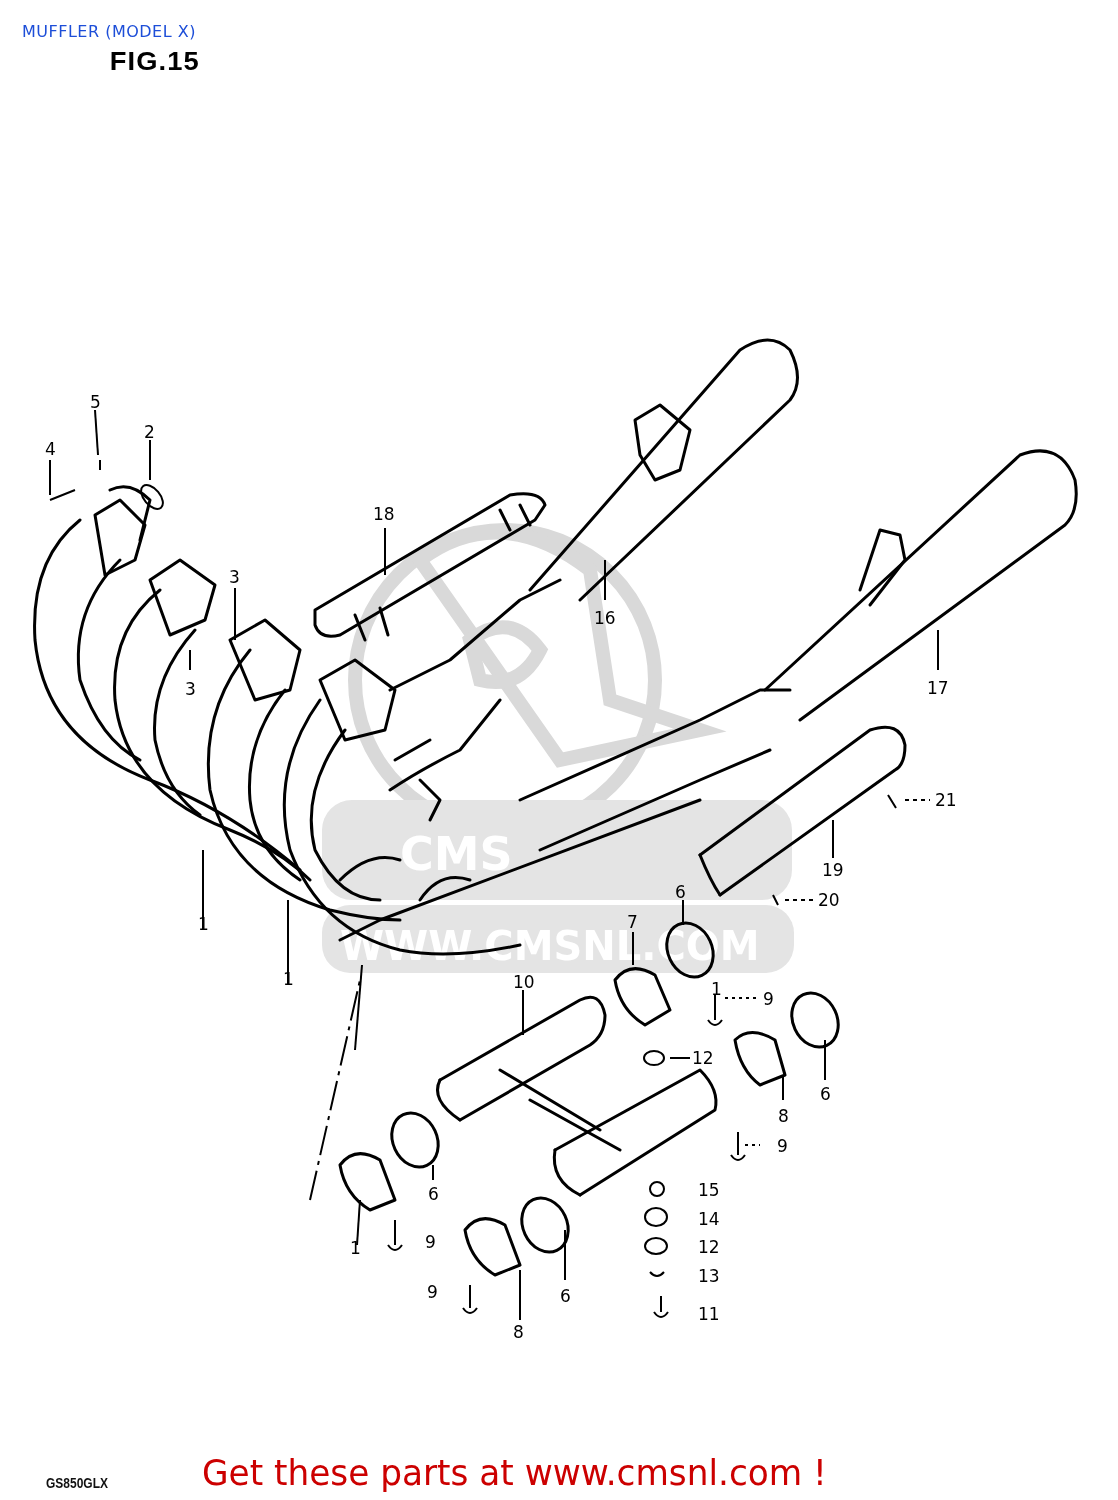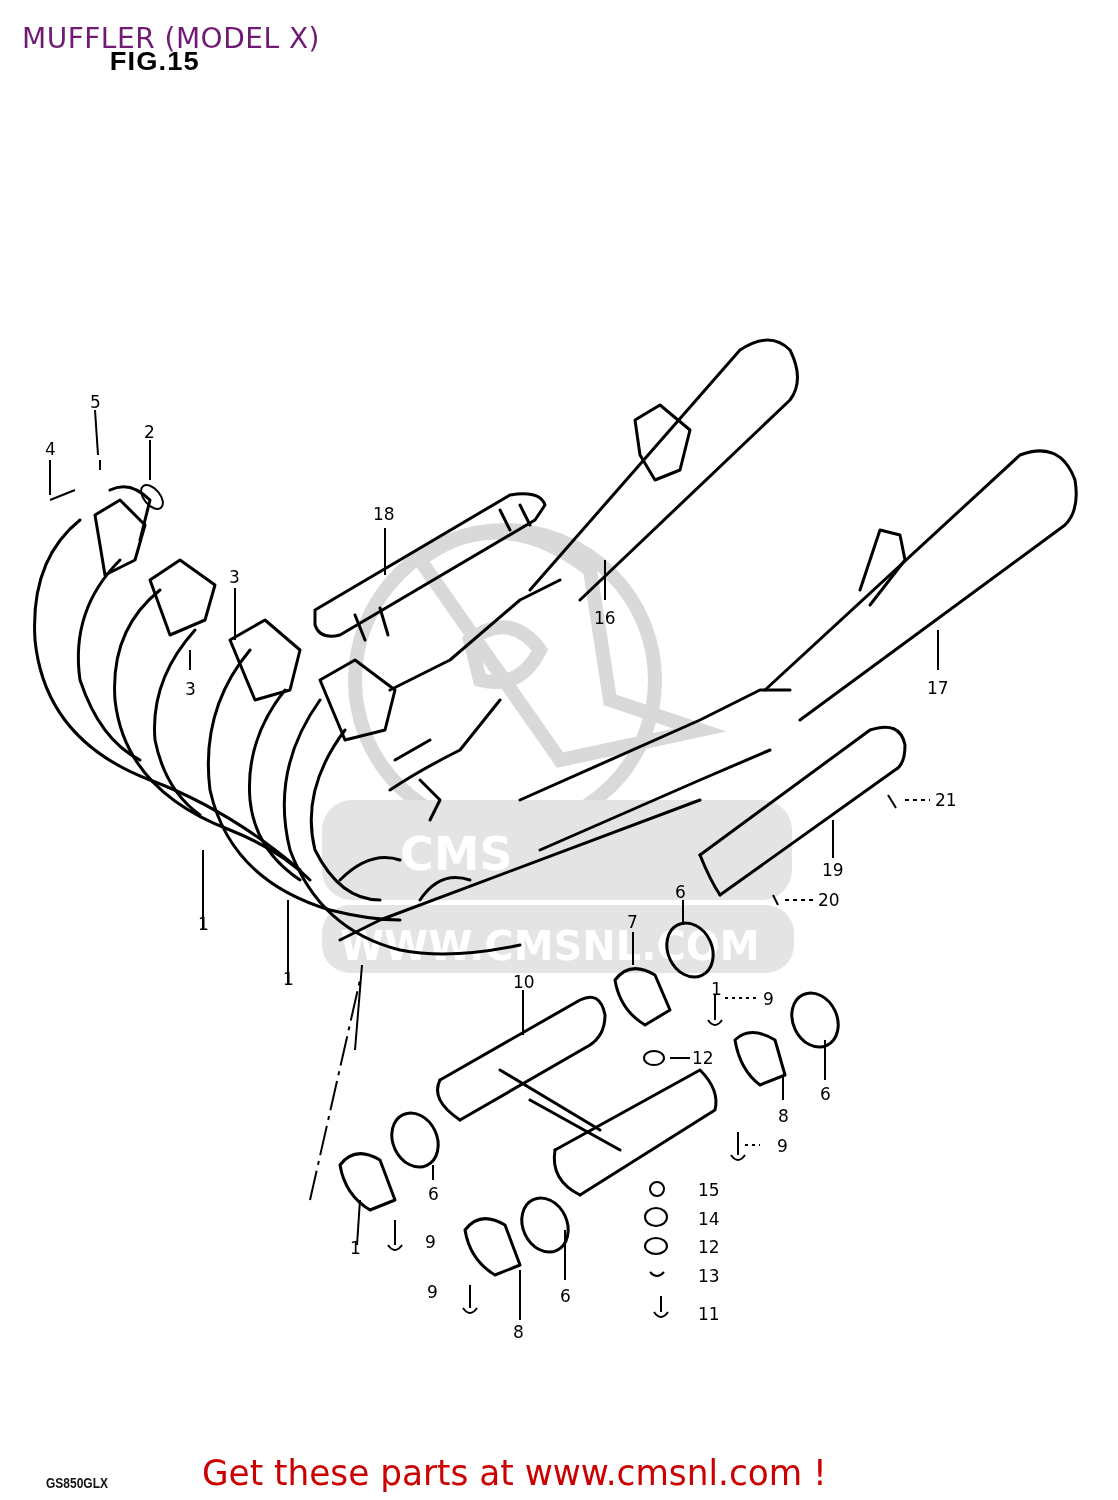--- a/index.html
+++ b/index.html
@@ -1,17 +1,17 @@
 <!DOCTYPE html>
 <html><head>
 <meta charset="utf-8">
 <style>
   html, body { margin:0; padding:0; background:#ffffff; }
   body { width:1118px; height:1500px; position:relative; overflow:hidden; font-family:"Liberation Sans", sans-serif; }
-  .title { position:absolute; left:22px; top:22px; font-family:"DejaVu Sans", sans-serif; font-size:28px; color:#701a75; letter-spacing:0.5px; }
+  .title { position:absolute; left:22px; top:22px; font-family:"DejaVu Sans", sans-serif; font-size:16px; color:#1d4ed8; letter-spacing:0.5px; }
   .fig { position:absolute; left:112px; top:46px; font-family:"Liberation Sans", sans-serif; font-weight:bold; font-size:26px; color:#000; transform:scaleX(1.05); letter-spacing:1px; }
   .model-code { position:absolute; left:46px; top:1474px; font-family:"Liberation Sans Narrow","Liberation Sans", sans-serif; font-weight:bold; font-size:15px; color:#111; letter-spacing:0px; transform:scaleX(0.8); transform-origin:left; }
   .cta { position:absolute; left:202px; top:1453px; font-family:"DejaVu Sans", sans-serif; font-size:35px; color:#cc0000; white-space:nowrap; transform:scaleX(0.98); transform-origin:left; }
   svg.diagram { position:absolute; left:0; top:0; }
   .ln { fill:none; stroke:#000; stroke-width:3; stroke-linecap:round; stroke-linejoin:round; }
   .thin { fill:none; stroke:#000; stroke-width:2; }
   .lbl { font-family:"DejaVu Sans", sans-serif; font-size:17px; fill:#000; }
   .wm { fill:#e4e4e4; }
   .wmtext { font-family:"DejaVu Sans", sans-serif; font-weight:bold; font-size:46px; fill:#ffffff; }
   .wmline { fill:none; stroke:#d9d9d9; stroke-width:14; }

